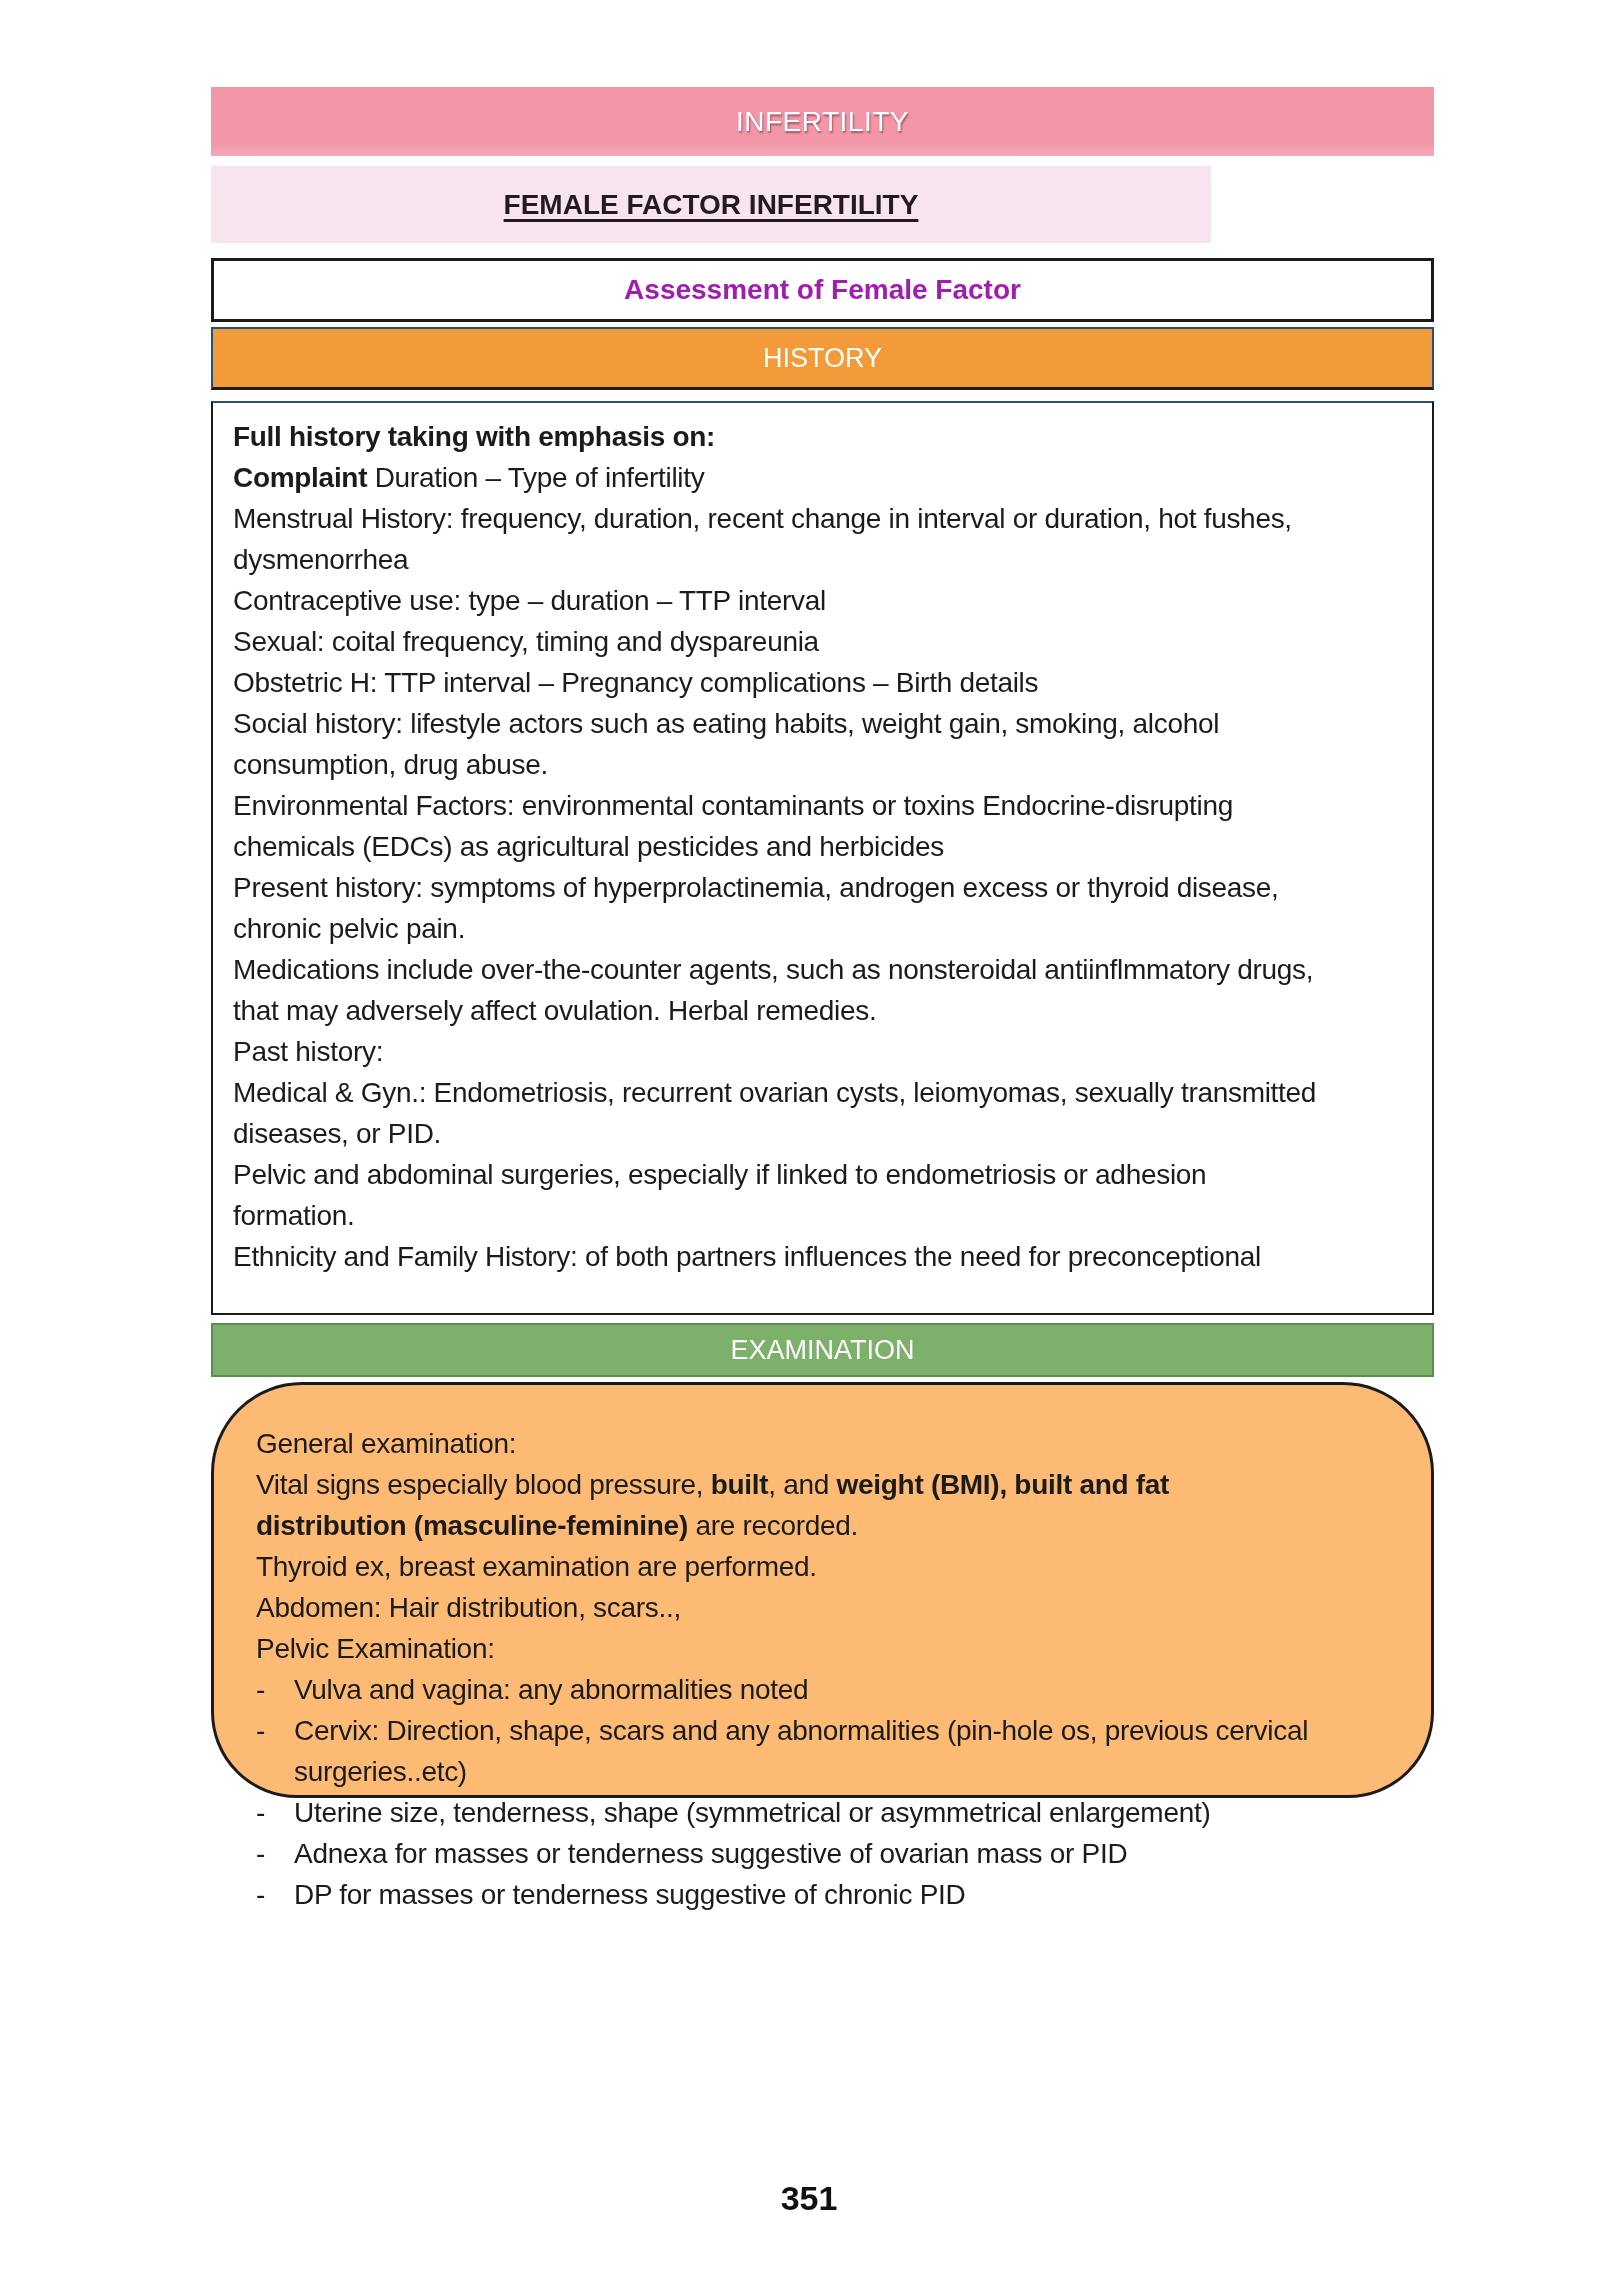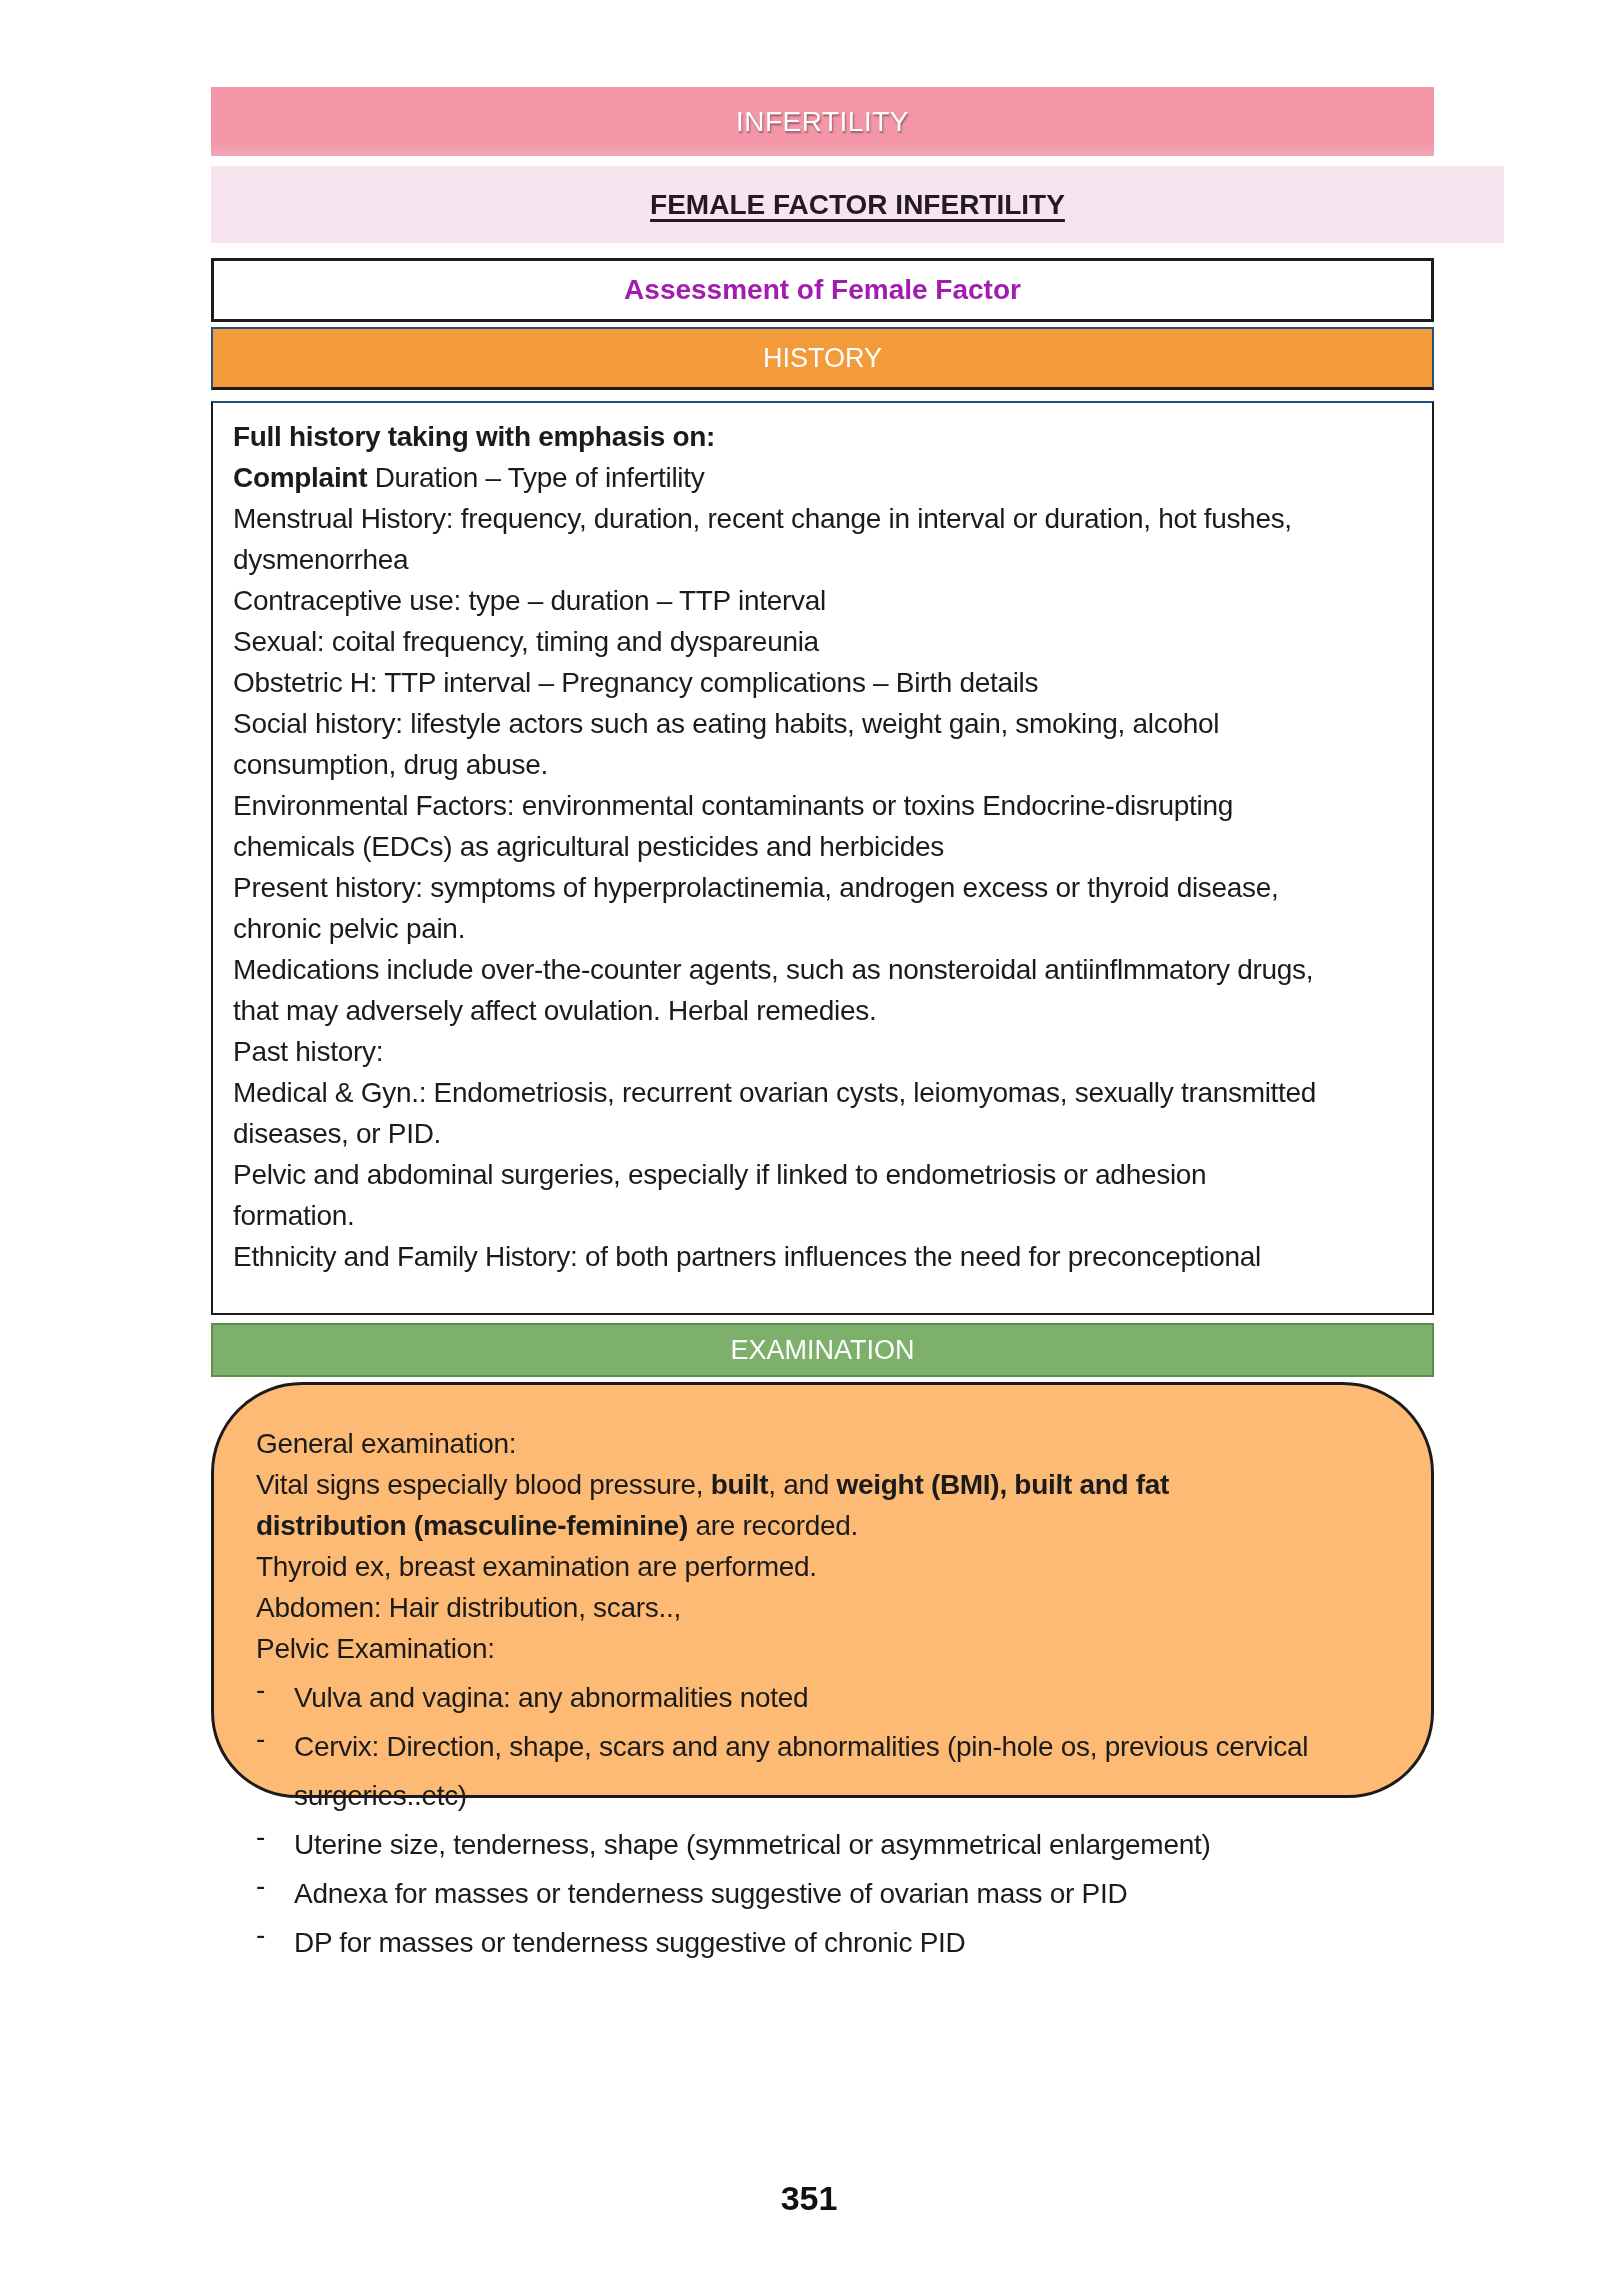--- a/index.html
+++ b/index.html
@@ -6,21 +6,21 @@
   body { width: 1618px; height: 2273px; position: relative; overflow: hidden;
          font-family: "Liberation Sans", "DejaVu Sans", sans-serif; color: #1a1a1a; }
   .abs { position: absolute; box-sizing: border-box; }
   .bar { display: flex; align-items: center; justify-content: center; }
 
   #title-bar { left: 211px; top: 87px; width: 1223px; height: 69px;
     background: linear-gradient(#F296A8 0%, #F296A8 80%, #F3A9B8 100%);
     color: #ffffff; font-size: 28px; letter-spacing: 0.5px;
     text-shadow: 1px 1.9px 1.9px rgba(90,40,50,0.55); }
 
-  #subtitle-bar { left: 211px; top: 166px; width: 1293px; height: 77px;
+  #subtitle-bar { left: 211px; top: 166px; width: 1000px; height: 77px;
     background: #F7E4EF; font-size: 28px; font-weight: bold; color: #231a23; }
   #subtitle-bar span { text-decoration: underline; text-decoration-thickness: 2.9px; text-underline-offset: 4.8px; }
 
   #assessment-box { left: 211px; top: 258px; width: 1223px; height: 64px;
     border: 3.8px solid #1b1b1b; font-size: 28px; font-weight: bold; color: #a21caf; background: #fff; }
 
   #history-bar { left: 211px; top: 327px; width: 1223px; height: 63px;
     background: #F39A3A; border: 2.9px solid #24507d; border-bottom: 3.8px solid #1b1b1b;
     color: #ffffff; font-size: 27px; }
 
@@ -32,21 +32,21 @@
 
   #exam-bar { left: 211px; top: 1323px; width: 1223px; height: 54px;
     background: #7DB06A; border: 2.9px solid #5e8d4e; color: #ffffff; font-size: 27px; }
 
   #exam-box { left: 211px; top: 1382px; width: 1223px; height: 416px;
     border: 3.8px solid #1b1b1b; border-radius: 91px 91px 86px 86px; background: #fdba74;
     padding: 38px 19px 0 42px; }
   .eline { font-size: 28px; line-height: 41px; white-space: nowrap; color: #1b1b1b; letter-spacing: -0.3px; }
   .bullet { display: flex; }
   .bullet .dash { width: 38px; flex: none; }
-  .bullet .btxt { white-space: nowrap; margin-top: 8px; }
+  .bullet .btxt { white-space: nowrap; }
 
   #page-number { left: 0; top: 2179px; width: 1618px; text-align: center;
     font-family: "Liberation Sans", sans-serif; font-weight: bold; font-size: 34px; color: #111; }
 </style>
 </head>
 <body>
 
 <div id="title-bar" class="abs bar" style="background-color: rgb(242, 150, 168);">
   <span>INFERTILITY</span>
 </div>

